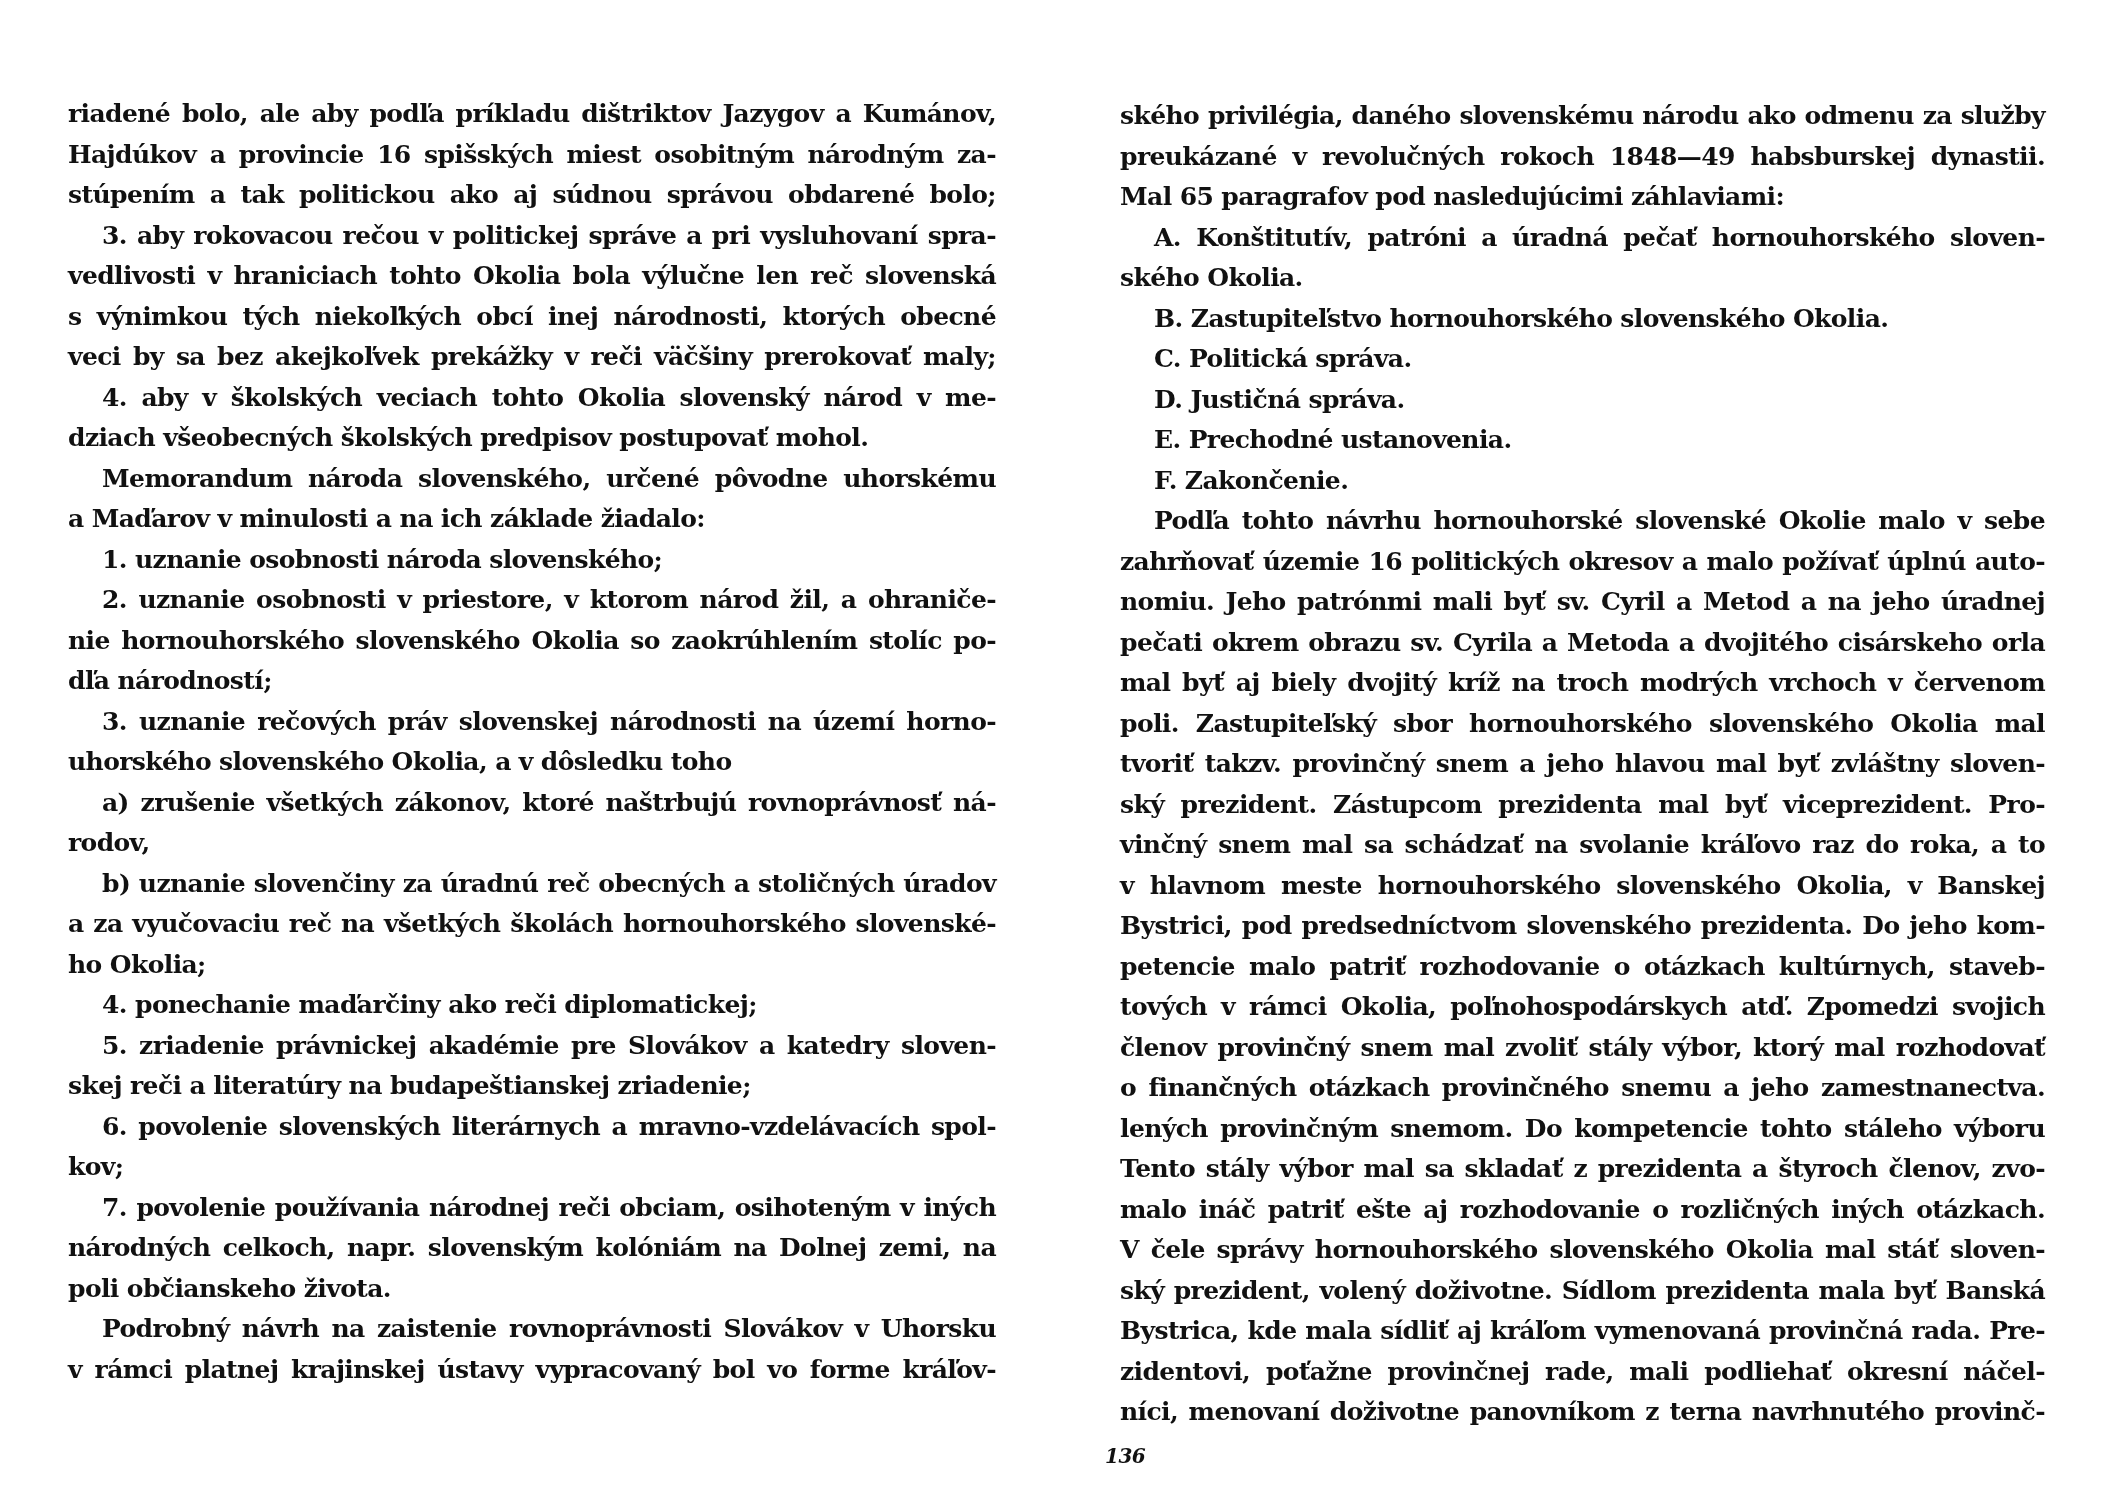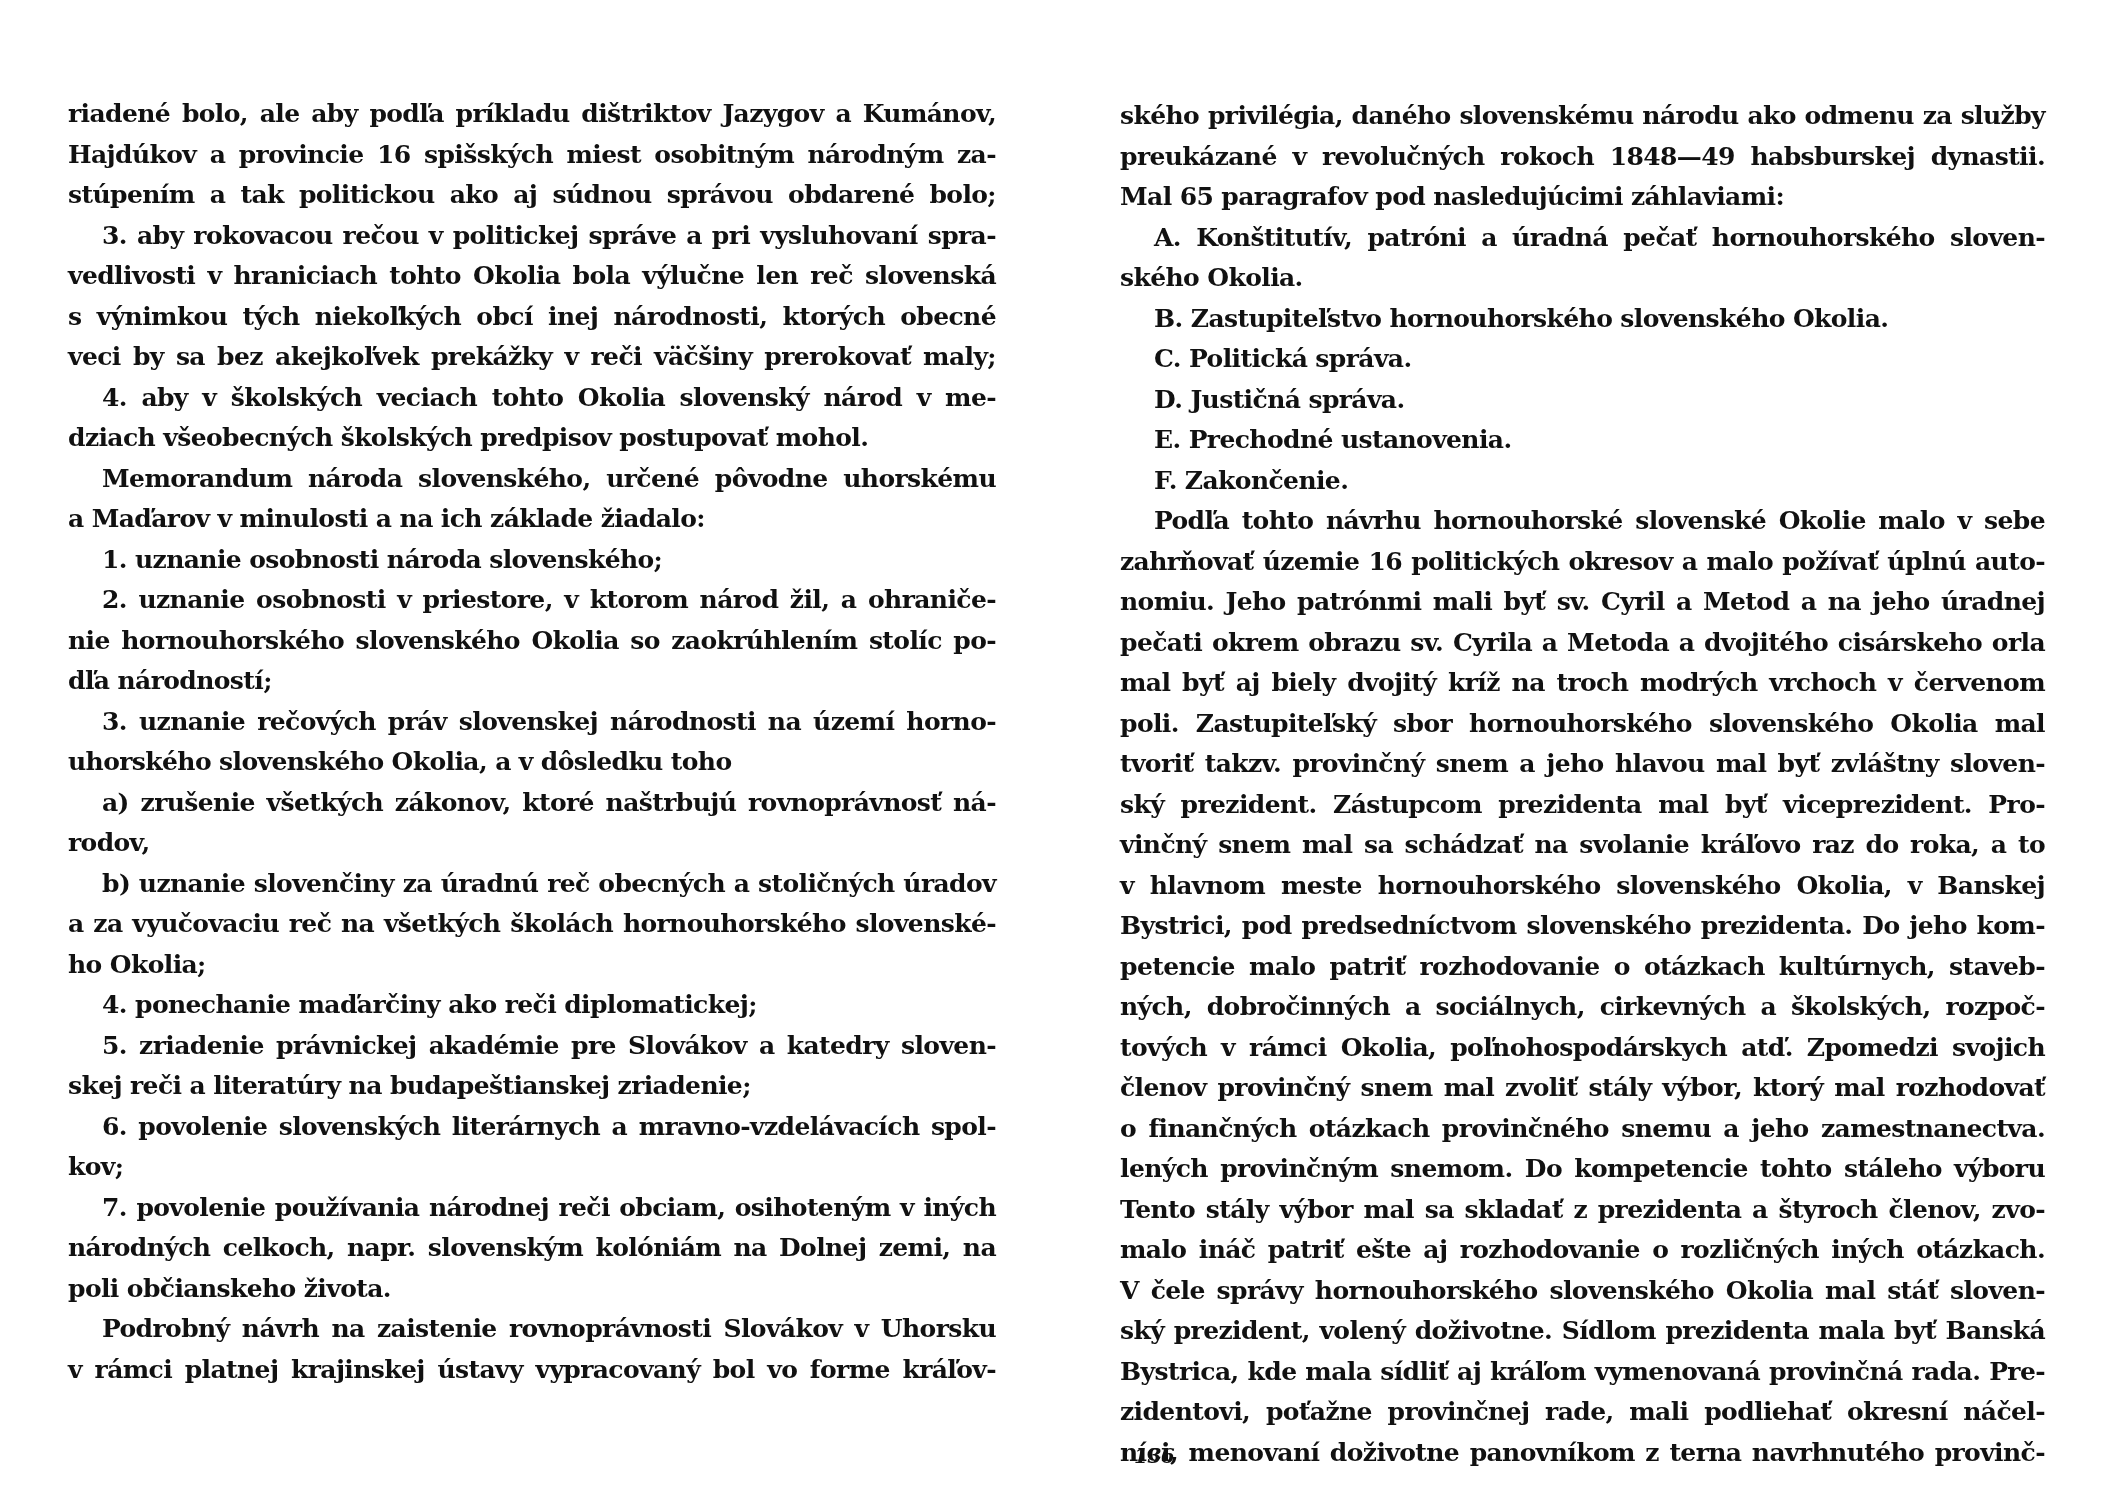--- a/index.html
+++ b/index.html
@@ -56,21 +56,21 @@
     overflow: visible;
   }
   .line.last {
     text-align-last: left;
   }
   .line.indent {
     padding-left: 34px;
   }
   .page-number {
     position: absolute;
-    left: 81px;
+    left: 52px;
     top: 1444px;
     font-family: "DejaVu Serif", "Liberation Serif", serif;
     font-weight: bold;
     font-style: italic;
     font-size: 20px;
     letter-spacing: -0.5px;
     color: #111111;
   }
 </style>
 </head>
@@ -130,21 +130,20 @@
       <span class="line">nomiu. Jeho patrónmi mali byť sv. Cyril a Metod a na jeho úradnej</span>
       <span class="line">pečati okrem obrazu sv. Cyrila a Metoda a dvojitého cisárskeho orla</span>
       <span class="line">mal byť aj biely dvojitý kríž na troch modrých vrchoch v červenom</span>
       <span class="line">poli. Zastupiteľský sbor hornouhorského slovenského Okolia mal</span>
       <span class="line">tvoriť takzv. provinčný snem a jeho hlavou mal byť zvláštny sloven-</span>
       <span class="line">ský prezident. Zástupcom prezidenta mal byť viceprezident. Pro-</span>
       <span class="line">vinčný snem mal sa schádzať na svolanie kráľovo raz do roka, a to</span>
       <span class="line">v hlavnom meste hornouhorského slovenského Okolia, v Banskej</span>
       <span class="line">Bystrici, pod predsedníctvom slovenského prezidenta. Do jeho kom-</span>
       <span class="line">petencie malo patriť rozhodovanie o otázkach kultúrnych, staveb-</span>
-      <span class="line">ných, dobročinných a sociálnych, cirkevných a školských, rozpoč-</span>
       <span class="line">tových v rámci Okolia, poľnohospodárskych atď. Zpomedzi svojich</span>
       <span class="line">členov provinčný snem mal zvoliť stály výbor, ktorý mal rozhodovať</span>
       <span class="line">o finančných otázkach provinčného snemu a jeho zamestnanectva.</span>
       <span class="line">lených provinčným snemom. Do kompetencie tohto stáleho výboru</span>
       <span class="line">Tento stály výbor mal sa skladať z prezidenta a štyroch členov, zvo-</span>
       <span class="line">malo ináč patriť ešte aj rozhodovanie o rozličných iných otázkach.</span>
       <span class="line">V čele správy hornouhorského slovenského Okolia mal stáť sloven-</span>
       <span class="line">ský prezident, volený doživotne. Sídlom prezidenta mala byť Banská</span>
       <span class="line">Bystrica, kde mala sídliť aj kráľom vymenovaná provinčná rada. Pre-</span>
       <span class="line">zidentovi, poťažne provinčnej rade, mali podliehať okresní náčel-</span>

